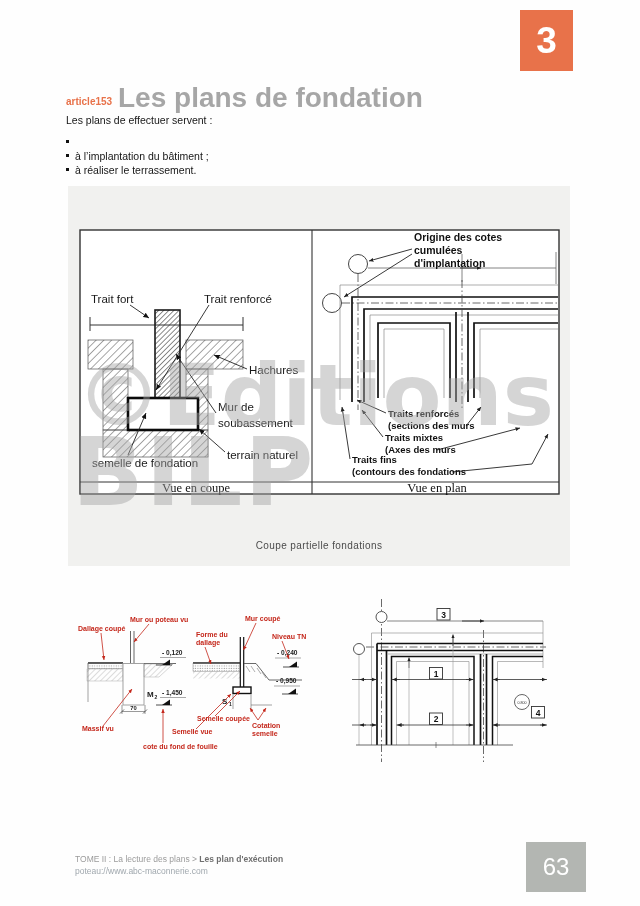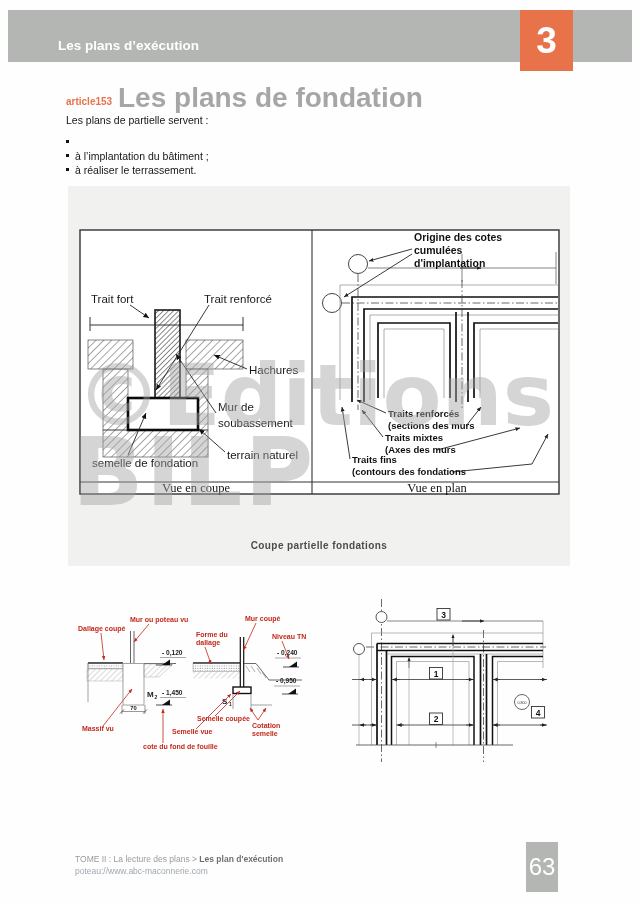--- a/index.html
+++ b/index.html
@@ -15,34 +15,34 @@
   .article-tag{position:absolute;left:66px;top:96px;font-size:10px;font-weight:bold;color:#e8724a;text-align:right;}
   .article-title{position:absolute;left:118px;top:82px;margin:0;font-size:28px;font-weight:bold;color:#a6a6a6;}
   .intro{position:absolute;left:66px;top:114px;margin:0;font-size:10.5px;color:#161616;}
   .bullets{position:absolute;left:66px;top:136px;margin:0;padding:0;list-style:none;font-size:10.5px;color:#161616;}
   .bullets li{height:14.2px;}
   .sq{display:inline-block;width:3px;height:3px;background:#111;margin-right:6px;vertical-align:3px;}
   
   .figure-box{position:absolute;left:68px;top:186px;width:502px;height:380px;background:#f1f1ef;border:0;}
   .main-fig{position:absolute;left:11px;top:43px;width:481px;height:267px;}
   .fig-caption{position:absolute;left:0;top:354px;width:100%;text-align:center;
-               font-size:10px;font-weight:bold;color:#4c4c4c;letter-spacing:.4px;}
+               font-size:10px;font-weight:normal;color:#4c4c4c;letter-spacing:.4px;}
   
   .wm{position:absolute;font-family:"DejaVu Sans",sans-serif;font-weight:bold;color:#a3a3a3;
       opacity:.45;line-height:1;pointer-events:none;z-index:5;white-space:nowrap;}
   .wm1{left:76px;top:352px;font-size:86px;}
   .wm2{left:72px;top:426px;font-size:94px;letter-spacing:2px;}
   
   .detail-fig{position:absolute;left:58px;top:595px;width:290px;height:170px;}
   .plan-fig{position:absolute;left:338px;top:588px;width:252px;height:192px;}
   
   .crumb{position:absolute;left:75px;top:854px;font-size:8.5px;color:#9b9b9b;}
   .crumb b{color:#6f6f6f;}
   .url{position:absolute;left:75px;top:866px;font-size:8.5px;color:#a0a8ae;}
-  .pagenum-box{position:absolute;left:526px;top:842px;width:32px;height:50px;background:#b3b6b2;text-align:center;}
+  .pagenum-box{position:absolute;left:526px;top:842px;width:60px;height:50px;background:#b3b6b2;text-align:center;}
   .pagenum-box span{font-size:24px;color:#fff;line-height:50px;}
   
   svg text{font-family:"Liberation Sans",sans-serif;}
   .lbl{font-size:11.5px;fill:#1a1a1a;}
   .lblB{font-size:10.5px;font-weight:bold;fill:#111;}
   .lblS{font-size:9.5px;font-weight:bold;fill:#111;}
   .serifT{font-family:"Liberation Serif",serif;font-size:12.5px;fill:#111;}
   .redL{font-size:7px;font-weight:bold;fill:#c4271b;}
   .blkV{font-size:6.6px;font-weight:bold;fill:#222;}
   .subT{font-size:5px;font-weight:bold;fill:#222;}
@@ -53,30 +53,27 @@
   .thin{stroke:#777;stroke-width:.6;fill:none;}
   .thick{stroke:#111;stroke-width:1.7;fill:none;}
   .ldr{stroke:#222;stroke-width:.9;fill:none;}
   .rl{stroke:#c4271b;stroke-width:.8;fill:none;}
 </style>
 </head>
 <body>
 
 <div class="page">
 
-  <div class="header-bar">
-    <span class="header-title">Les plans d’exécution</span>
-  </div>
   <div class="chapter-box">
     <span>3</span>
   </div>
 
   <span class="article-tag">article153</span>
   <h1 class="article-title">Les plans de fondation</h1>
-  <p class="intro">Les plans de partielle servent :</p>
+  <p class="intro">Les plans de effectuer servent :</p>
   <ul class="bullets">
     <li><span class="sq"></span></li>
     <li><span class="sq"></span><span>à l’implantation du bâtiment ;</span></li>
     <li><span class="sq"></span><span>à réaliser le terrassement.</span></li>
   </ul>
 
   <div class="figure-box">
     <svg class="main-fig" viewBox="79 229 481 267">
       <defs>
         <pattern id="ht" patternUnits="userSpaceOnUse" width="5.5" height="5.5" patternTransform="rotate(45)">

